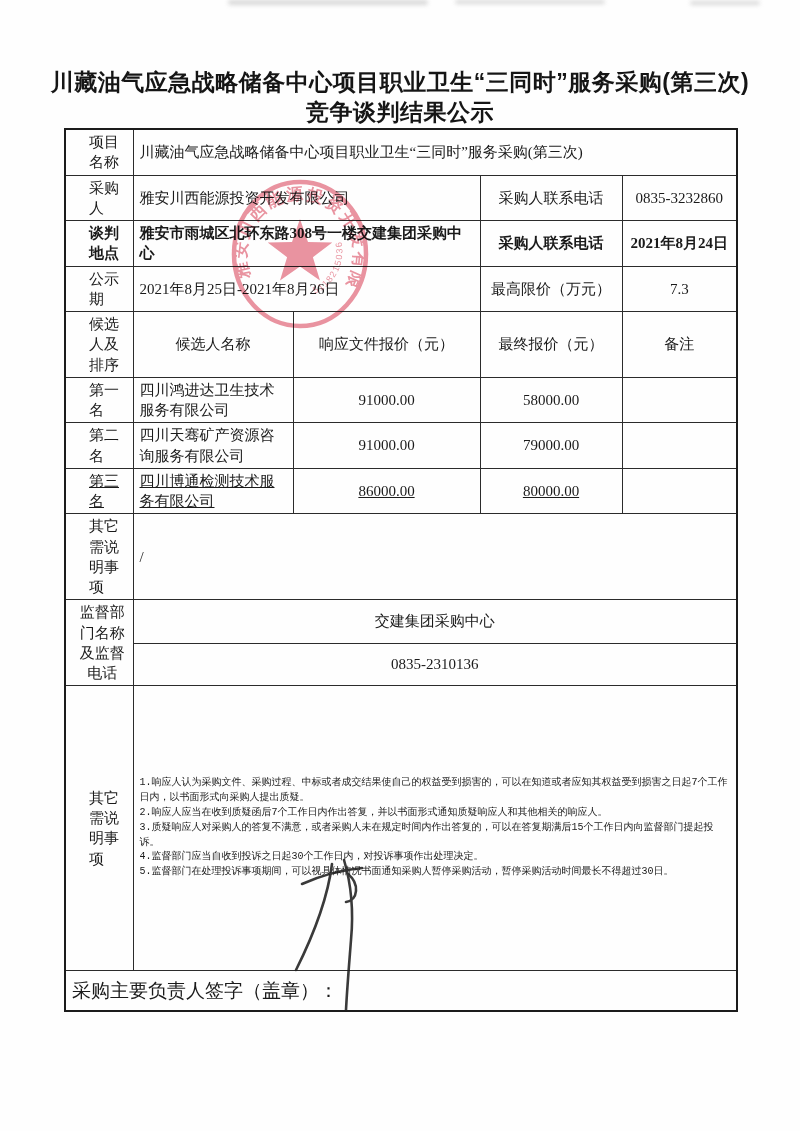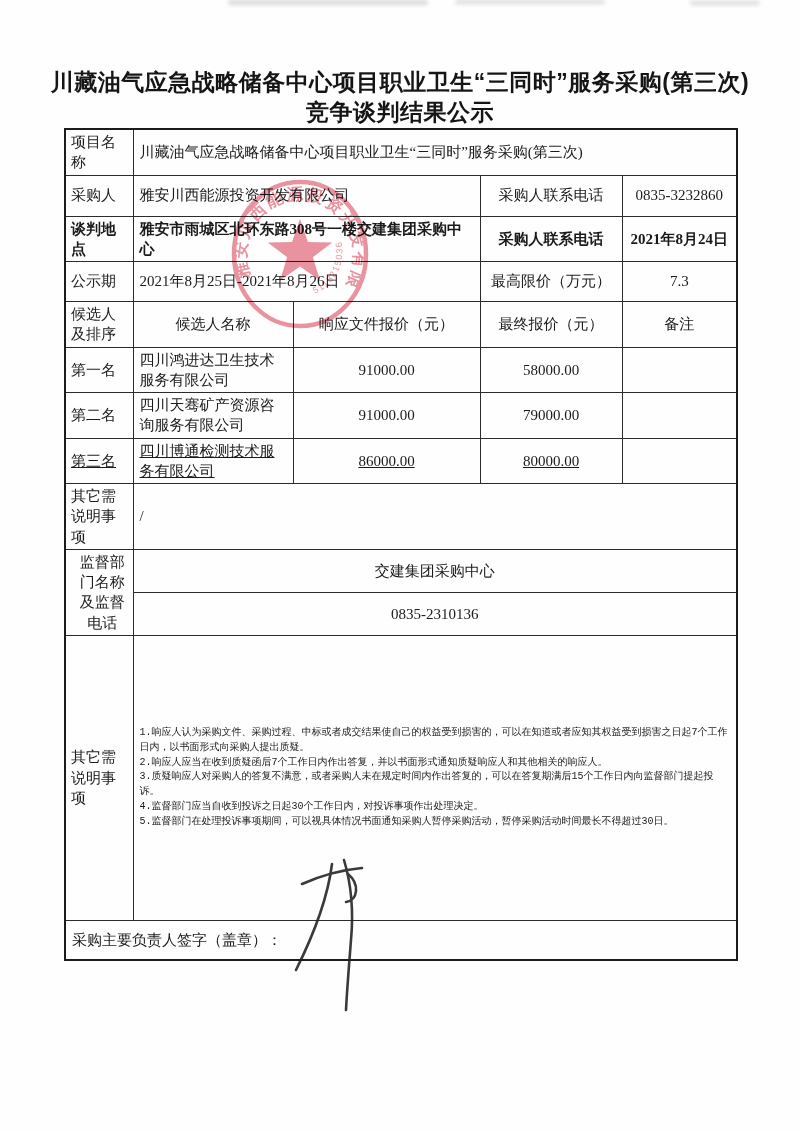--- a/index.html
+++ b/index.html
@@ -23,33 +23,33 @@
 
   table.main{
     position:absolute;left:64px;top:128px;width:674px;
     border-collapse:collapse;table-layout:fixed;
     border:2px solid #1c1c1c;
   }
   td{
     border:1px solid #2b2b2b;font-size:15px;padding:2px 6px;
     vertical-align:middle;word-break:break-all;line-height:1.35;
   }
-  td.lbl{text-align:left;padding-left:5px;padding-right:3px;}
+  td.lbl{text-align:left;padding-left:23px;padding-right:3px;}
   td.lbl-c{text-align:center;padding-left:8px;padding-right:2px;}
   td.val{text-align:left;}
   td.c{text-align:center;}
   tr.r39{height:39px;} tr.r41{height:41px;} tr.r42{height:42px;font-weight:bold;}
   tr.r40{height:40px;} tr.r43{height:43px;} tr.r45{height:45px;}
   tr.r44{height:44px;text-decoration:underline;} tr.r285{height:285px;} tr.rsig{height:40px;}
 
   .dispute-cell{vertical-align:middle;}
   .dispute-text{font-size:10px;line-height:1.48;text-align:left;font-family:Liberation Mono, monospace;}
   .dispute-text div{margin:0;}
 
-  .sig-label{font-size:15px;}
+  .sig-label{font-size:19px;}
 
   
   .stamp{
     position:absolute;left:214px;top:167px;width:172px;height:176px;
     mix-blend-mode:multiply;opacity:.66;pointer-events:none;
   }
   
   .handsig{
     position:absolute;left:288px;top:856px;width:95px;height:160px;
     pointer-events:none;

